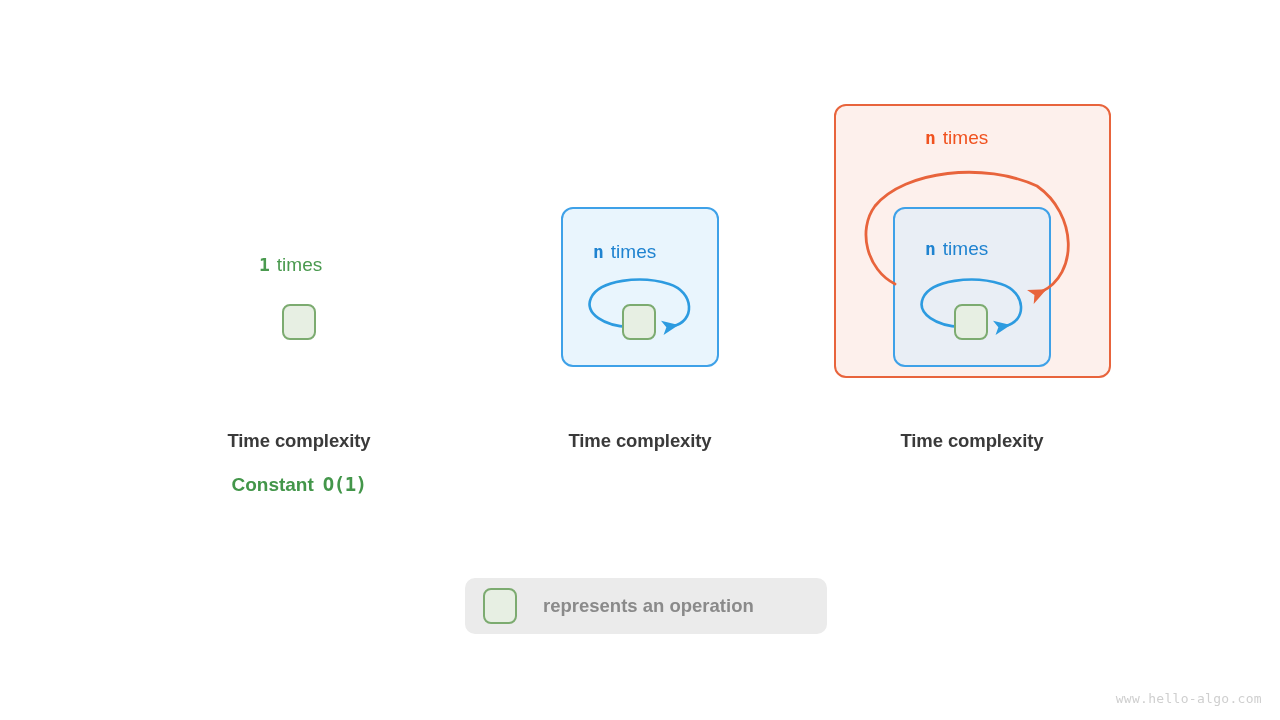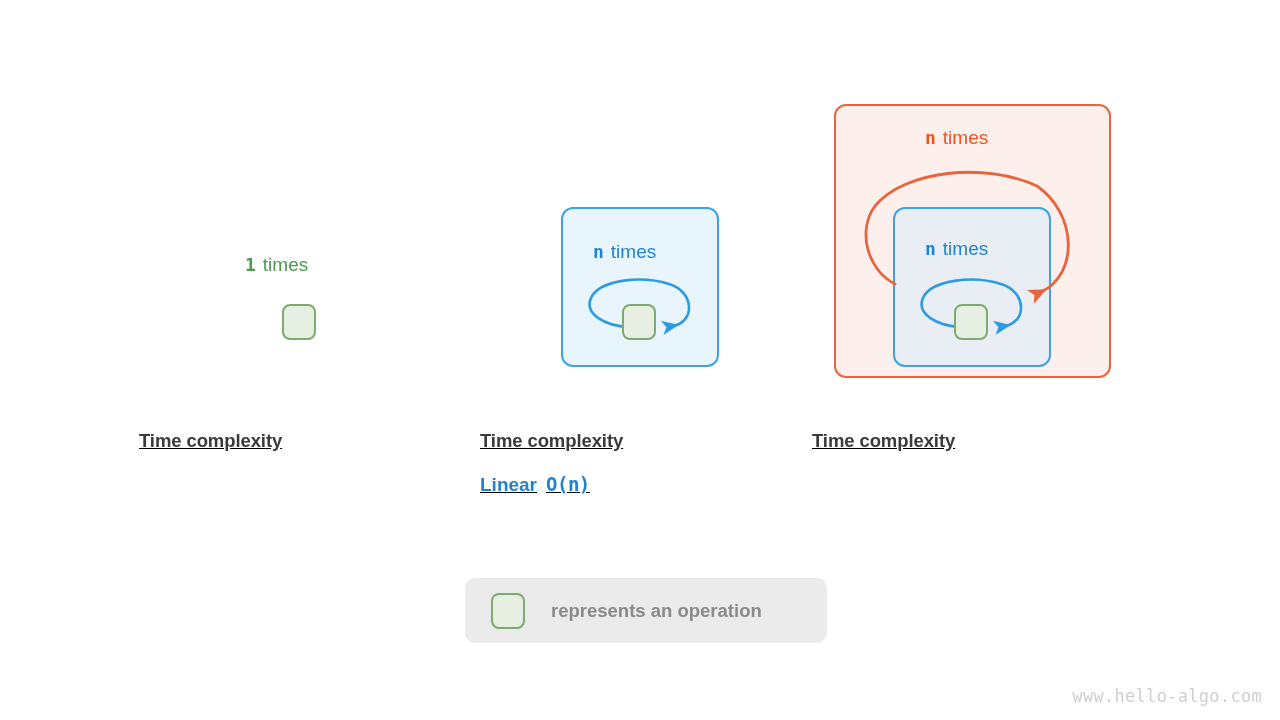--- a/index.html
+++ b/index.html
@@ -79,23 +79,22 @@
     position: absolute;
     overflow: visible;
     z-index: 5;
     pointer-events: none;
   }
   .loop-svg.behind { z-index: 4; }
 
   
   .caption {
     position: absolute;
-    text-align: left;
+    text-align: center;
     width: 320px;
-    text-decoration: underline;
   }
   .caption-title {
     font-size: 18.5px;
     font-weight: bold;
     color: #3a3a3a;
     letter-spacing: -0.1px;
     white-space: nowrap;
   }
   .caption-value {
     margin-top: 21px;
@@ -121,27 +120,27 @@
   .val-green  { color: #43964a; }
   .val-blue   { color: #1f83d0; }
   .val-orange { color: #f0521f; }
 
   
   .legend {
     position: absolute;
     left: 465px;
     top: 578px;
     width: 362px;
-    height: 65px;
+    height: 56px;
     background: #ebebeb;
     border-radius: 10px;
     display: flex;
     align-items: center;
     box-sizing: border-box;
-    padding-left: 26px;
+    padding-left: 18px;
   }
   .legend-swatch {
     width: 34px;
     height: 36px;
     border: 2px solid #7cab70;
     border-radius: 8px;
     background: #e7efe3;
     box-sizing: border-box;
     flex: none;
   }
@@ -152,31 +151,31 @@
     color: #8a8a8a;
     white-space: nowrap;
   }
 
   
   .watermark {
     position: absolute;
     right: 18px;
     bottom: 14px;
     font-family: "DejaVu Sans Mono", monospace;
-    font-size: 17px;
+    font-size: 13px;
     color: #cfcfcf;
     letter-spacing: 0.3px;
   }
 </style>
 </head>
 <body>
 
 <div class="canvas">
 
-  <div class="times-label" style="left:245px; top:255px;">
+  <div class="times-label" style="left:259px; top:255px;">
     <span class="count times-green">1</span><span class="word times-green">times</span>
   </div>
 
   <div class="op-box" style="left:282px; top:304px;"></div>
 
   <div class="frame frame-linear" style="left:561px; top:207px; width:158px; height:160px;"></div>
 
   <div class="times-label" style="left:593px; top:242px;">
     <span class="count times-blue">n</span><span class="word times-blue">times</span>
   </div>
@@ -219,27 +218,27 @@
         <path d="M0,0.4 L6.4,3.2 L0,6.0 L1.6,3.2 Z" fill="#2d9be0"></path>
       </marker>
     </defs>
     <path d="M 24,50 C 2,46 2,16 28,8 C 56,-1 98,4 106,22 C 113,38 92,50 68,51" fill="none" stroke="#2d9be0" stroke-width="2.6" stroke-linecap="round" marker-start="url(#arrow-blue-2)" transform="scale(-1,1) translate(-112,0)"></path>
   </svg>
 
   <div class="op-box" style="left:954px; top:304px;"></div>
 
   <div class="caption" style="left:139px; top:430px;">
     <div class="caption-title">Time complexity</div>
+    <div class="caption-value">
+      <span class="name val-green">Constant</span><span class="bigo val-green">O(1)</span>
+    </div>
   </div>
 
   <div class="caption" style="left:480px; top:430px;">
     <div class="caption-title">Time complexity</div>
-    <div class="caption-value">
-      <span class="name val-blue">Linear</span><span class="bigo val-blue">O(n)</span>
-    </div>
   </div>
 
   <div class="caption" style="left:812px; top:430px;">
     <div class="caption-title">Time complexity</div>
   </div>
 
   <div class="legend">
     <div class="legend-swatch"></div>
     <div class="legend-text">represents an operation</div>
   </div>

